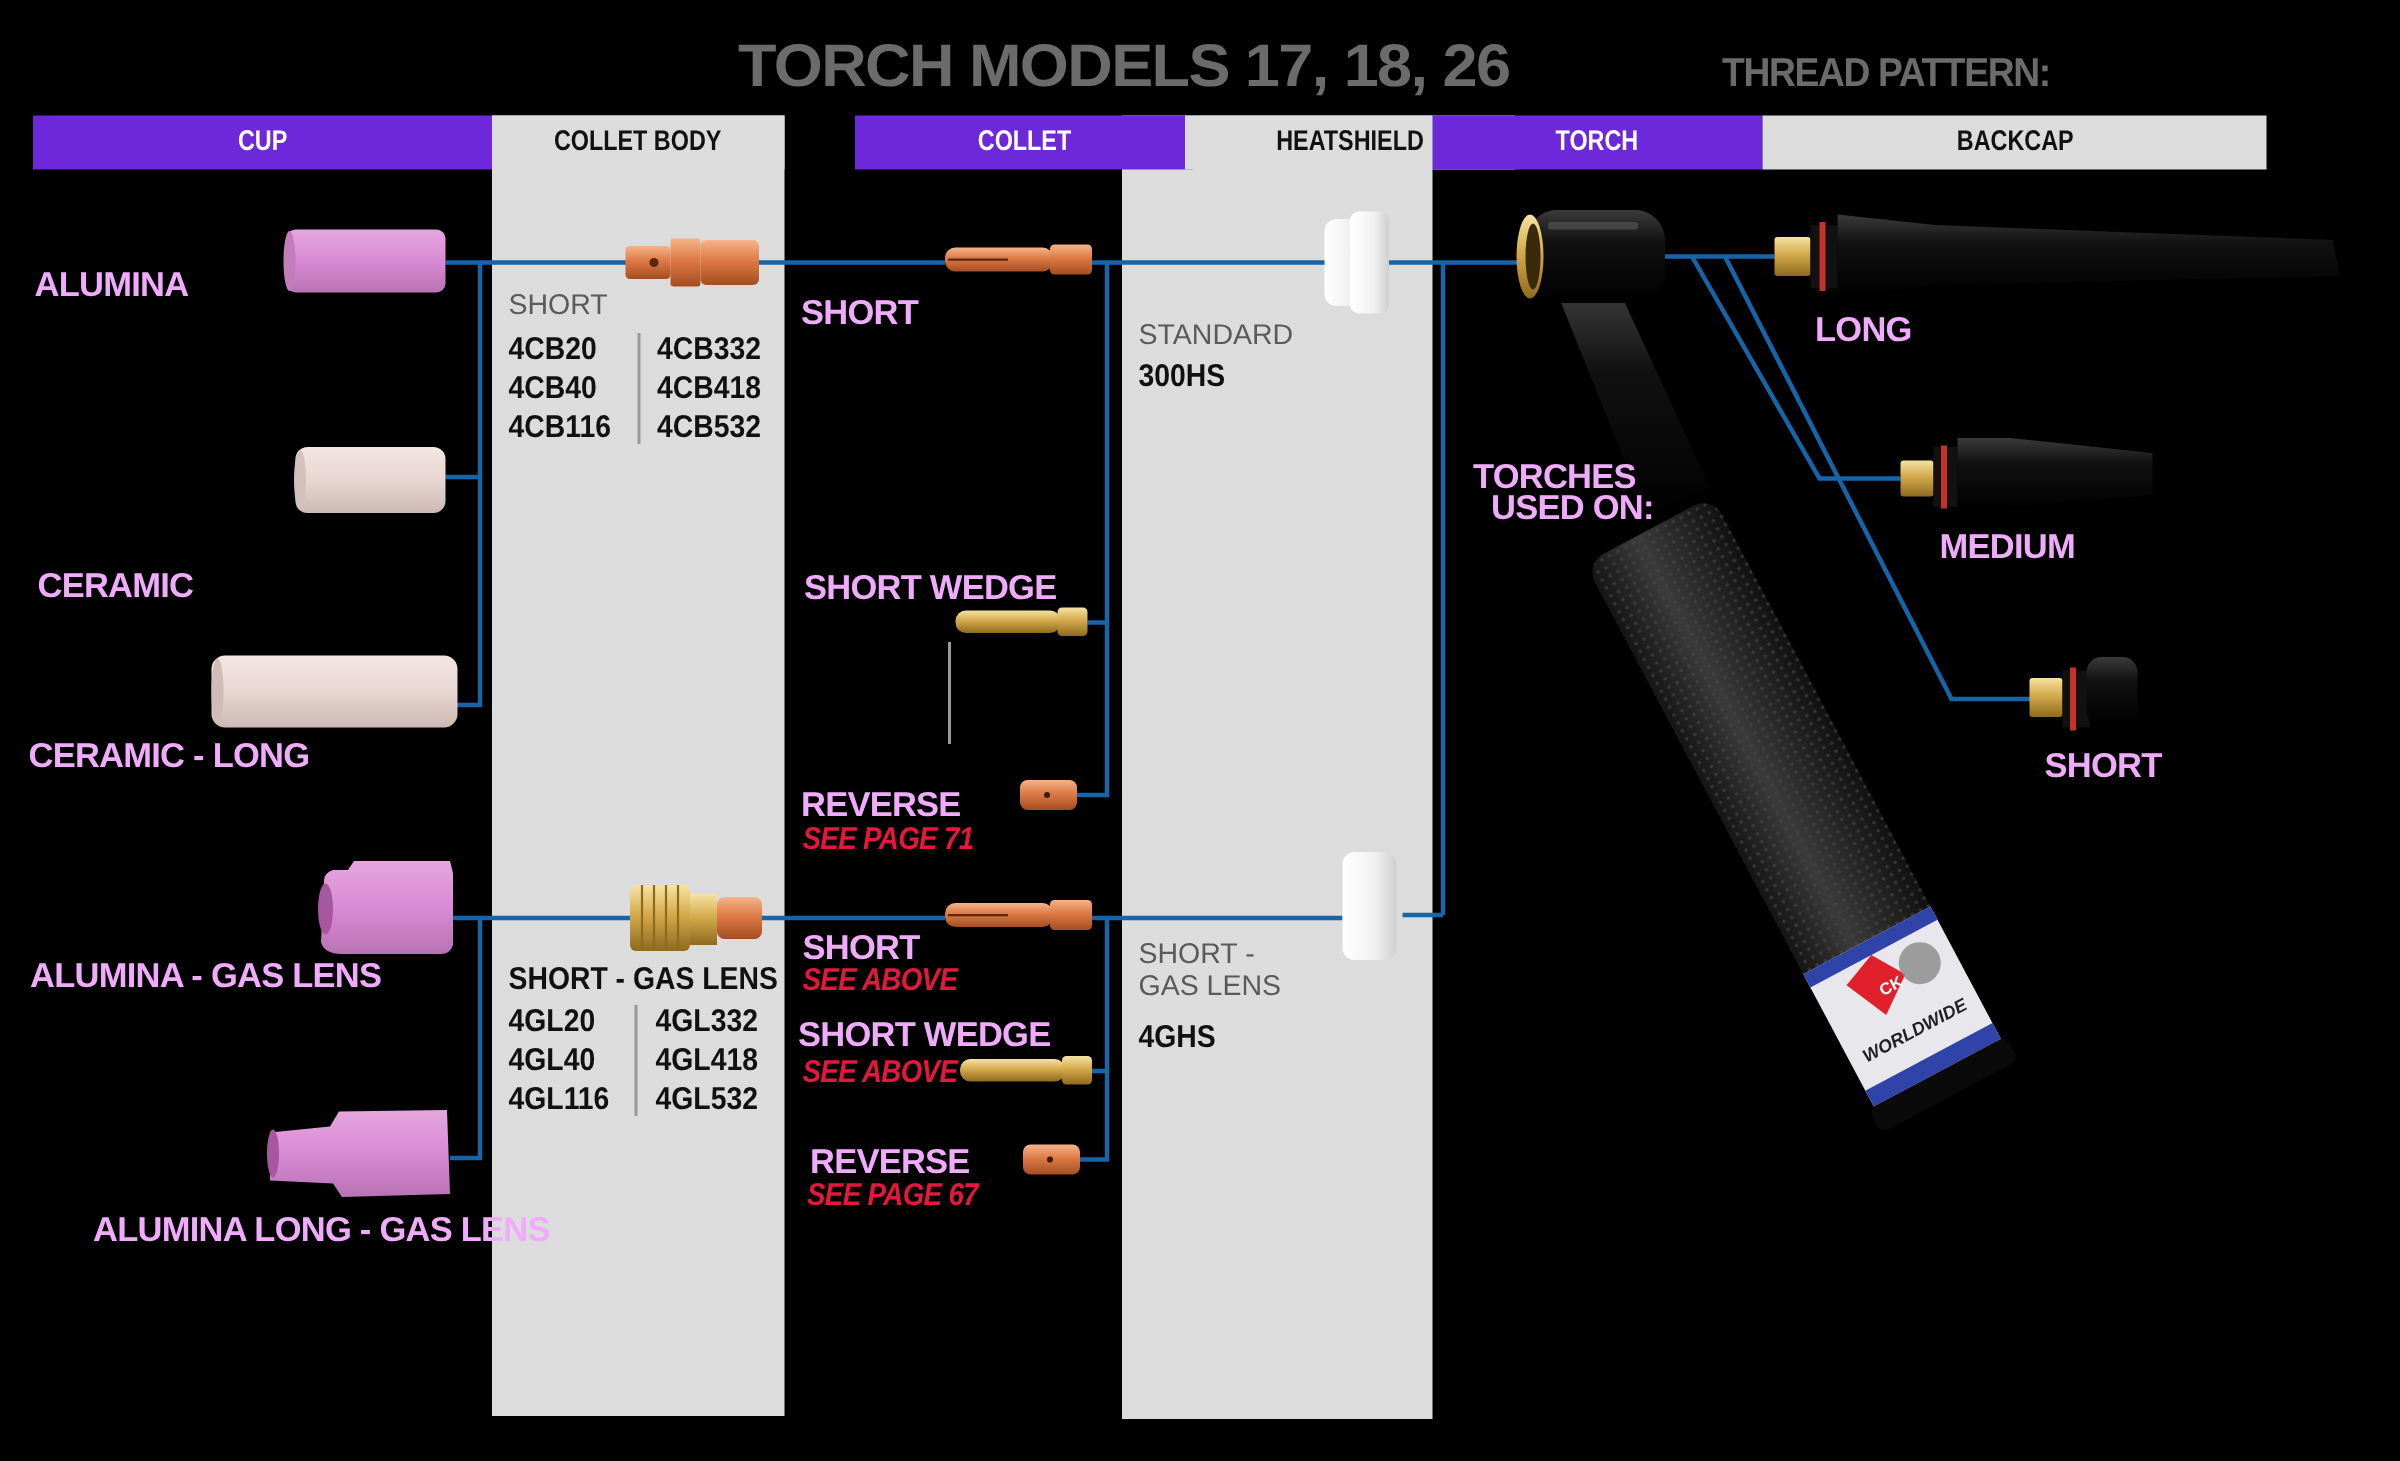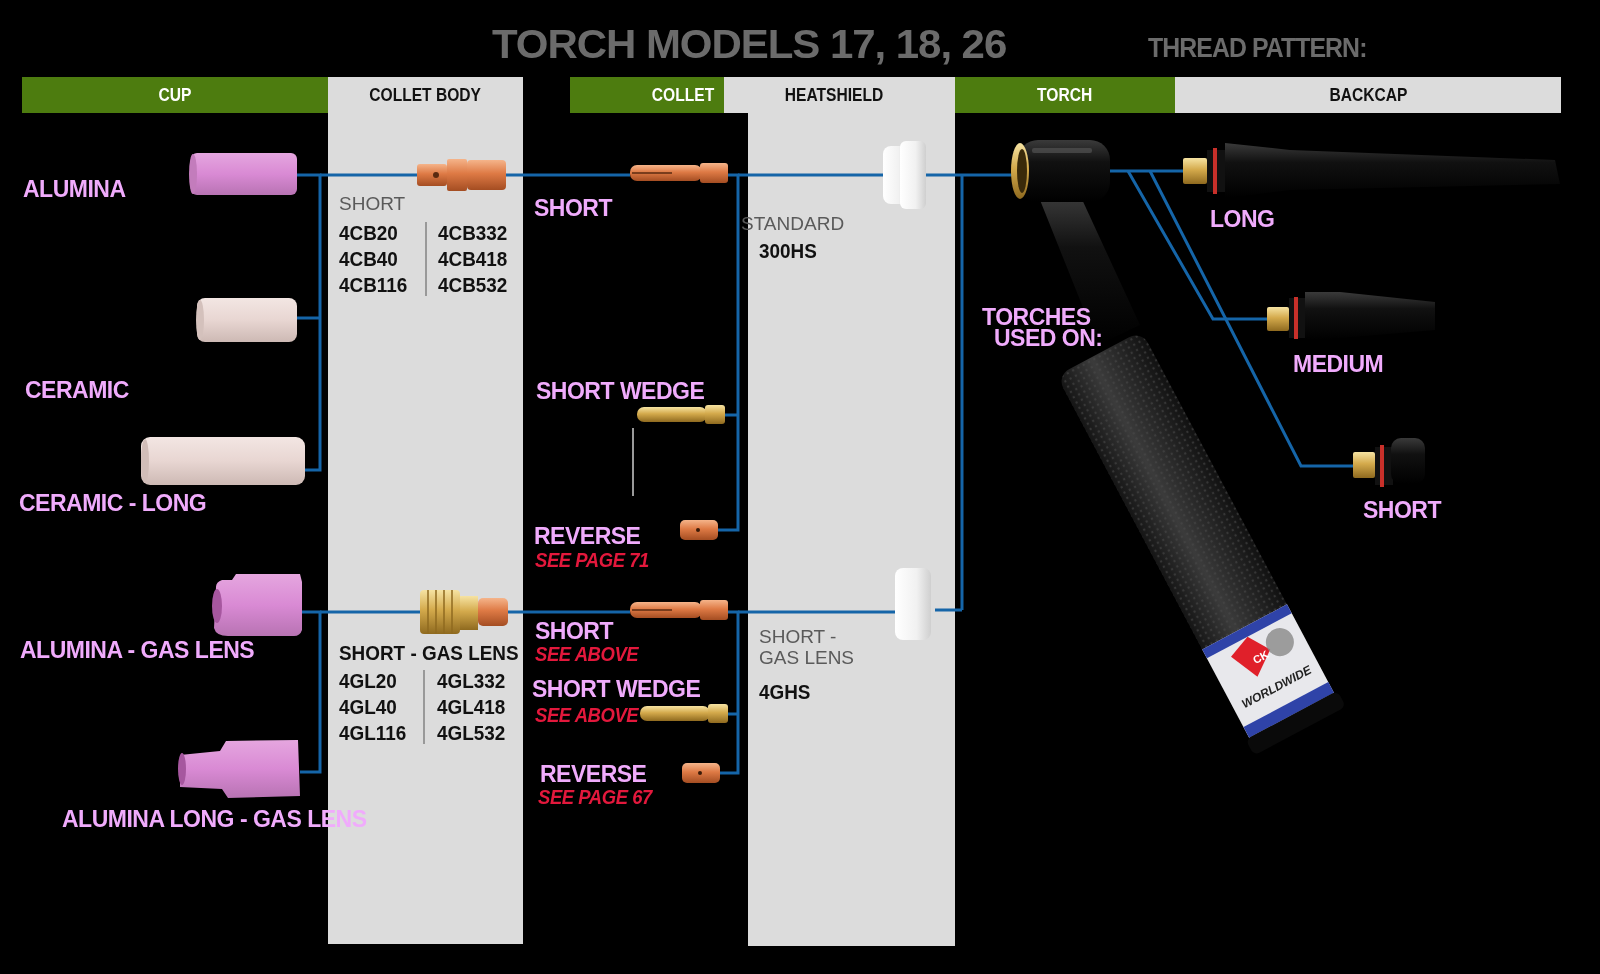--- a/index.html
+++ b/index.html
@@ -3,21 +3,21 @@
 <meta charset="utf-8">
 <style>
   html,body{margin:0;padding:0;background:#000;}
   body{width:1600px;height:974px;position:relative;overflow:hidden;font-family:"Liberation Sans",sans-serif;}
   .abs{position:absolute;}
   .title{left:492px;top:22px;font-size:40px;font-weight:bold;color:#6b6b6b;letter-spacing:-1px;white-space:nowrap;transform:scaleX(1.05);transform-origin:left;}
   .subtitle{left:1148px;top:33px;font-size:27px;font-weight:bold;color:#6b6b6b;letter-spacing:-1px;white-space:nowrap;transform:scaleX(0.92);transform-origin:left;}
   .panel{background:#dcdcdc;}
   .hdr{top:77px;height:36px;display:flex;align-items:center;justify-content:center;font-weight:bold;font-size:19px;transform-origin:center;}
   .hdr span{display:inline-block;transform:scaleX(0.82);}
-  .hdr.dark{background:#4d7c0f;color:#fff;}
+  .hdr.dark{background:#6d28d9;color:#fff;}
   .hdr.light{background:#dcdcdc;color:#111;}
   .lbl-dark{color:#f0abfc;font-size:23px;font-weight:bold;letter-spacing:-0.5px;white-space:nowrap;}
   .lbl-panel{color:#5a5a5a;font-size:19px;white-space:nowrap;}
   .code{color:#111;font-size:21px;font-weight:bold;white-space:nowrap;transform:scaleX(0.9);transform-origin:left;line-height:26px;}
   .red{color:#e3183c;font-size:21px;font-weight:bold;font-style:italic;white-space:nowrap;transform:scaleX(0.88);transform-origin:left;letter-spacing:-0.5px;}
   .vsep{width:2px;background:#999;}
   svg{position:absolute;left:0;top:0;}
 </style>
 </head>
 <body>
@@ -30,27 +30,27 @@
 
 <div class="abs hdr dark" style="left:22px;width:306px;">
     <span>CUP</span>
   </div>
 <div class="abs hdr light" style="left:328px;width:195px;">
     <span>COLLET BODY</span>
   </div>
 <div class="abs hdr dark" style="left:523px;width:225px;margin-left:47px;">
     <span>COLLET</span>
   </div>
-<div class="abs hdr light" style="left:724px;width:220px;">
+<div class="abs hdr light" style="left:790px;width:220px;">
     <span>HEATSHIELD</span>
   </div>
 <div class="abs hdr dark" style="left:955px;width:220px;">
     <span>TORCH</span>
   </div>
-<div class="abs hdr light" style="left:1175px;width:386px;">
+<div class="abs hdr light" style="left:1175px;width:336px;">
     <span>BACKCAP</span>
   </div>
 
 <svg width="1600" height="974" viewBox="0 0 1600 974">
   <defs>
     <linearGradient id="pinkG" x1="0" y1="0" x2="0" y2="1">
       <stop offset="0" stop-color="#e5a6df"></stop>
         <stop offset="0.5" stop-color="#d98ad4"></stop>
         <stop offset="1" stop-color="#b873b3"></stop>
     </linearGradient>
@@ -273,21 +273,21 @@
 <div class="abs lbl-dark" style="left:534px;top:523px;">REVERSE</div>
 <div class="abs red" style="left:535px;top:548px;">SEE PAGE 71</div>
 
 <div class="abs lbl-dark" style="left:535px;top:618px;">SHORT</div>
 <div class="abs red" style="left:535px;top:642px;">SEE ABOVE</div>
 <div class="abs lbl-dark" style="left:532px;top:676px;">SHORT WEDGE</div>
 <div class="abs red" style="left:535px;top:703px;">SEE ABOVE</div>
 <div class="abs lbl-dark" style="left:540px;top:761px;">REVERSE</div>
 <div class="abs red" style="left:538px;top:785px;">SEE PAGE 67</div>
 
-<div class="abs lbl-panel" style="left:741px;top:213px;">STANDARD</div>
+<div class="abs lbl-panel" style="left:759px;top:213px;">STANDARD</div>
 <div class="abs code" style="left:759px;top:238px;">300HS</div>
 <div class="abs lbl-panel" style="left:759px;top:626px;">SHORT -</div>
 <div class="abs lbl-panel" style="left:759px;top:647px;">GAS LENS</div>
 <div class="abs code" style="left:759px;top:679px;">4GHS</div>
 
 <div class="abs lbl-dark" style="left:982px;top:304px;">TORCHES</div>
 <div class="abs lbl-dark" style="left:982px;top:325px;margin-left:12px;">USED ON:</div>
 
 <div class="abs lbl-dark" style="left:1210px;top:206px;">LONG</div>
 <div class="abs lbl-dark" style="left:1293px;top:351px;">MEDIUM</div>

